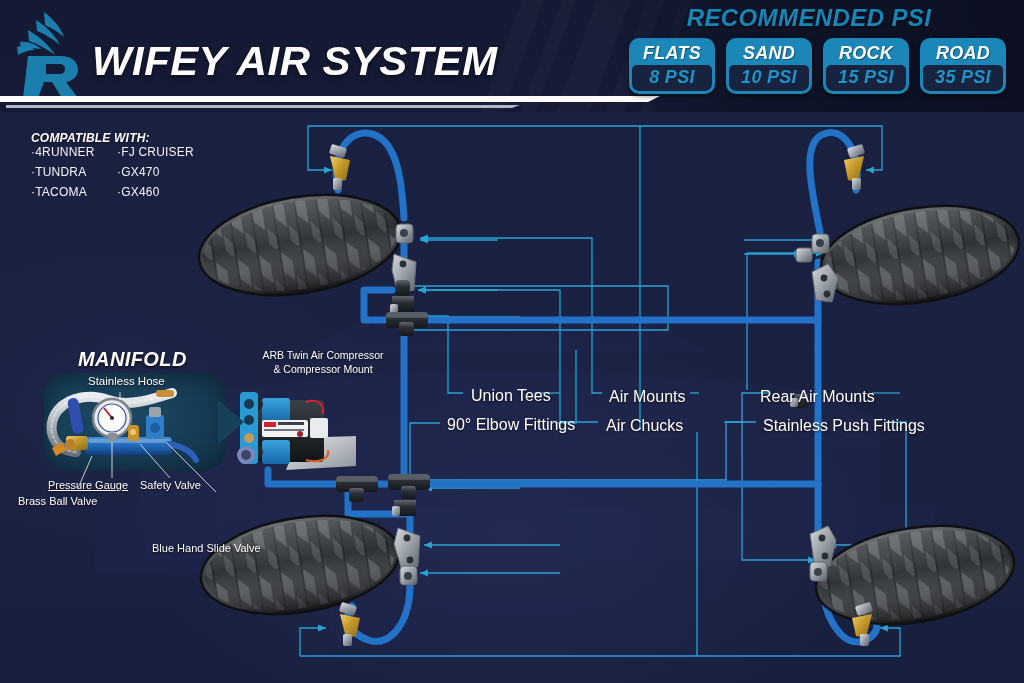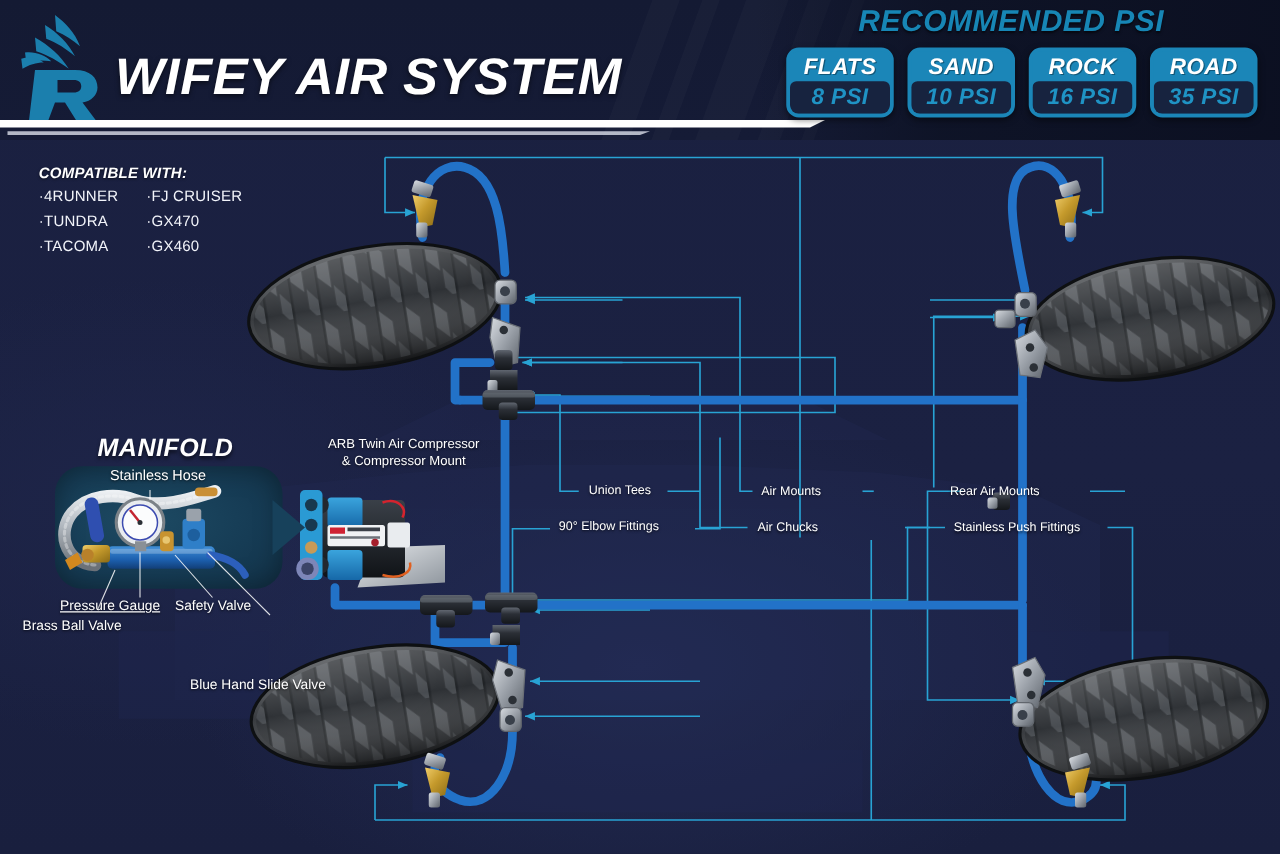--- a/index.html
+++ b/index.html
@@ -86,21 +86,21 @@
     font-size: 18px; font-weight: bold; font-style: italic;
     color: #1f93c4; background: #17233f;
     padding: 2px 0 3px; border-radius: 5px 5px 6px 6px;
     letter-spacing: .3px;
   }
 
   
   .compat { position: absolute; left: 31px; top: 131px; color:#fff; }
   .compat h3 {
     font-size: 12px; font-weight: bold; font-style: italic;
-    letter-spacing: .2px; margin-bottom: 5px;
+    letter-spacing: .2px; 
     text-shadow: 0 1px 2px rgba(0,0,0,.6);
   }
   .compat-grid { display: grid; grid-template-columns: 86px auto; row-gap: 6px; }
   .compat-grid span { font-size: 12px; letter-spacing: .2px; color:#f2f4fa; }
 
   
   .manifold-title {
     position: absolute; left: 78px; top: 348px;
     font-size: 20px; font-weight: bold; font-style: italic;
     color: #ffffff; letter-spacing: .4px;
@@ -133,21 +133,21 @@
   
   .comp-label {
     position: absolute; left: 252px; top: 348px;
     width: 142px; text-align: center;
     color: #ffffff; font-size: 10.5px; line-height: 14px;
     text-shadow: 0 1px 2px rgba(0,0,0,.7);
   }
 
   
   .cl {
-    position: absolute; color: #ffffff; font-size: 10px;
+    position: absolute; color: #ffffff; font-size: 16px;
     white-space: nowrap; text-shadow: 0 1px 2px rgba(0,0,0,.7);
   }
   .cl-union   { left: 471px; top: 387px; }
   .cl-elbow   { left: 447px; top: 416px; }
   .cl-amount  { left: 609px; top: 388px; }
   .cl-chucks  { left: 606px; top: 417px; }
   .cl-rear    { left: 760px; top: 388px; }
   .cl-push    { left: 763px; top: 417px; }
 
   
@@ -501,21 +501,21 @@
         <div class="psi-card">
           <span class="k">FLATS</span>
           <span class="v">8 PSI</span>
         </div>
         <div class="psi-card">
           <span class="k">SAND</span>
           <span class="v">10 PSI</span>
         </div>
         <div class="psi-card">
           <span class="k">ROCK</span>
-          <span class="v">16 PSI</span>
+          <span class="v">15 PSI</span>
         </div>
         <div class="psi-card">
           <span class="k">ROAD</span>
           <span class="v">35 PSI</span>
         </div>
       </div>
     </div>
   </div>
 
   <div class="compat">

